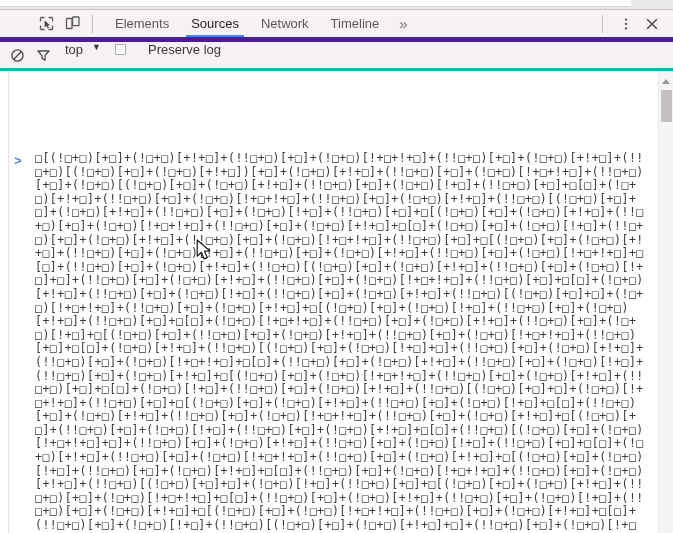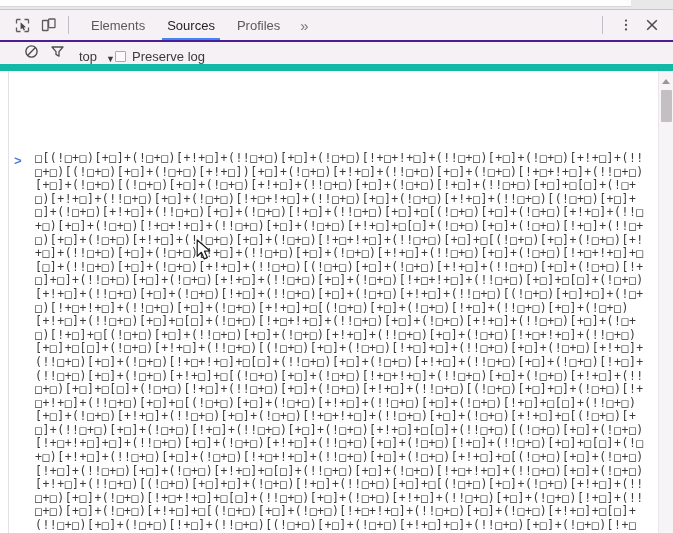--- a/index.html
+++ b/index.html
@@ -27,22 +27,22 @@
     position:absolute; left:0; top:9px; width:673px; height:524px;
     background:#fff;
     border-top:1px solid #c9c4c9;
   }
 
   
   .tabbar {
     position:relative;
     height:32px;
     background:#f6f1f5;
-    border-bottom:2px solid #4c1d95;
-    display:flex; align-items:stretch;
+    border-bottom:5px solid #4c1d95;
+    display:flex; align-items:stretch;padding-left:24px;
   }
   .tb-left { display:flex; align-items:center; padding-left:9px; }
   .icon-btn {
     width:26px; height:26px;
     display:flex; align-items:center; justify-content:center;
     cursor:pointer;
   }
   .tb-div {
     width:1px; height:18px; background:#c2bdc2; align-self:center;
     margin:0 7px;
@@ -69,33 +69,33 @@
   .tb-right {
     margin-left:auto; display:flex; align-items:center; padding-right:8px;
   }
   .tb-right .tb-div { margin:0 10px 0 4px; }
 
   
   .filterbar {
     position:relative;
     height:29px;
     background:#f6f1f5;
-    border-bottom:7px solid #14b8a6;
-    display:flex; align-items:flex-end;
-    padding-left:18px;
+    border-bottom:3px solid #14b8a6;
+    display:flex; align-items:flex-start;
+    padding-left:4px;
   }
   .fb-ctx {
     font-size:13px; color:#3b3b3b;
     margin-left:9px; cursor:pointer;
   }
   .fb-caret {
     margin-left:9px; font-size:9px; color:#3b3b3b; cursor:pointer;
   }
   .fb-check {
-    display:flex; align-items:center; cursor:pointer;
+    display:flex; align-items:center; margin-left:14px; cursor:pointer;gap:16px;
   }
   .cbox {
     width:11px; height:11px;
     border:1px solid #aaa; background:#fafafa; border-radius:1px;
     display:inline-block;
   }
   .fb-check-label { font-size:13px; color:#3b3b3b; margin-left:6px; }
 
   
   .console-wrap {
@@ -179,21 +179,24 @@
       </div>
 
       <div class="tabs">
         <div class="tab">
           <span>Elements</span>
         </div>
         <div class="tab active">
           <span>Sources</span>
         </div>
         <div class="tab">
-          <span>Profiles</span>
+          <span>Network</span>
+        </div>
+        <div class="tab">
+          <span>Timeline</span>
         </div>
         <div class="tab-more">
           <span>»</span>
         </div>
       </div>
 
       <div class="tb-right">
         <div class="tb-div"></div>
         <div class="icon-btn">
           <svg width="14" height="14" viewBox="0 0 14 14">

